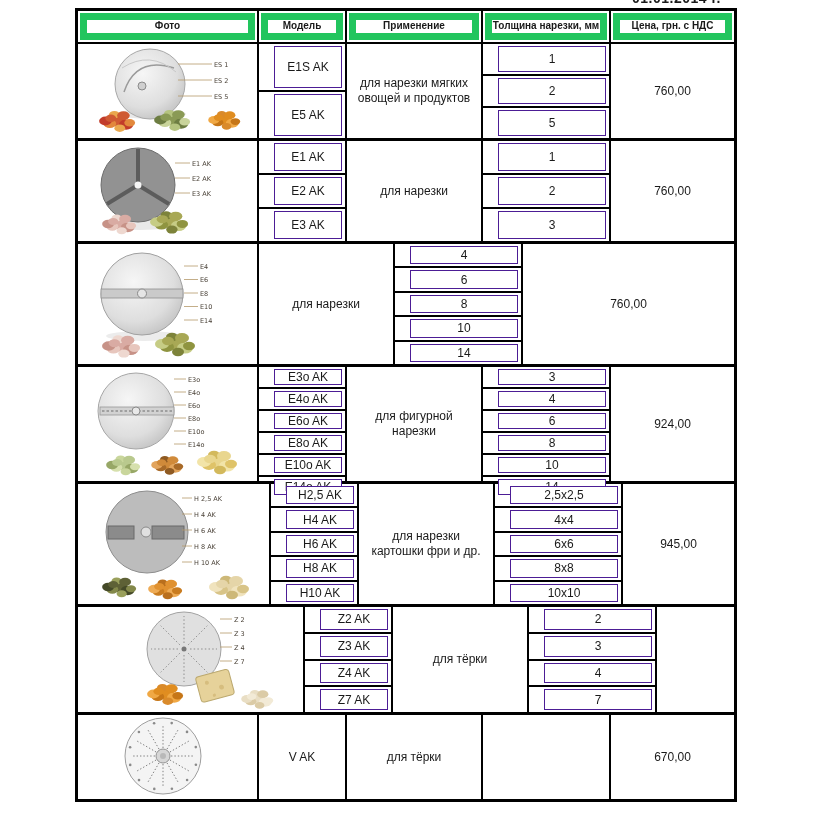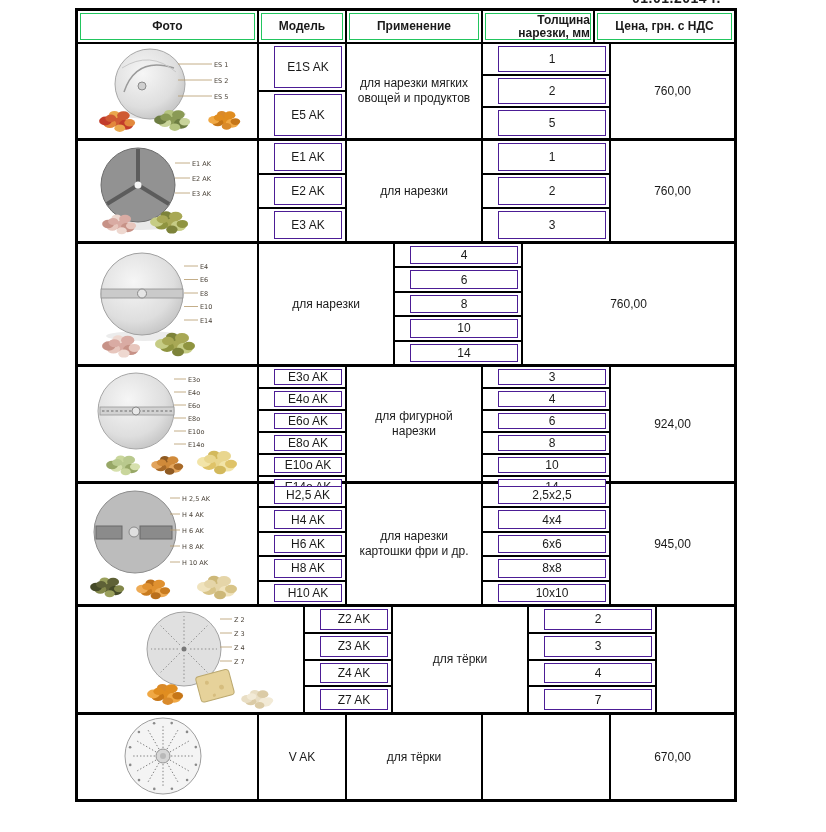--- a/index.html
+++ b/index.html
@@ -6,24 +6,24 @@
   html, body { width: 826px; height: 832px; background: #ffffff; overflow: hidden;
     font-family: "Liberation Sans", sans-serif; color: #1a1a1a; position: relative; }
   .sheet { position: absolute; inset: 0; }
   .top-note { position: absolute; top: -10px; left: 632px; font-size: 14px; font-weight: 700;
     letter-spacing: .5px; white-space: nowrap; }
   .table-wrap { position: absolute; left: 75px; top: 8px; width: 662px;
     border: 3px solid #000; background: #fff; }
   .hdr { display: flex; height: 33px; border-bottom: 2px solid #000; }
   .hcell { border-right: 2px solid #000; padding: 2px; display: flex; }
   .hcell:last-child { border-right: none; }
-  .hbox { flex: 1; border: 1px solid #22c55e; display: flex; align-items: center;
-    justify-content: center; text-align: right; font-weight: 700; font-size: 12px; line-height: 1.05; }
+  .hbox { flex: 1; border: 7px solid #22c55e; display: flex; align-items: center;
+    justify-content: center; text-align: left; font-weight: 700; font-size: 10px; line-height: 1.05; }
   .w-photo { width: 181px; } .w-model { width: 88px; } .w-app { width: 136px; }
-  .w-thick { width: 112px; } .w-price { flex: 1; }
+  .w-thick { width: 128px; } .w-price { flex: 1; }
   .block { display: flex; border-bottom: 3px solid #000; }
   .block:last-child { border-bottom: none; justify-content: flex-end; }
   .c { border-right: 2px solid #000; }
   .c-photo { width: 181px; position: relative; overflow: hidden; background: #fff; }
   .c-model { width: 88px; display: flex; flex-direction: column; }
   .c-app { width: 136px; display: flex; align-items: center; justify-content: center;
     text-align: center; font-size: 12px; line-height: 1.25; padding: 2px 6px; }
   .c-thick { width: 128px; display: flex; flex-direction: column; }
   .c-price { flex: 1; border-right: none; display: flex; align-items: center;
     justify-content: center; font-size: 12px; }
@@ -372,21 +372,21 @@
             <div class="ibox">10</div>
           </div>
           <div class="sub">
             <div class="ibox">14</div>
           </div>
         </div>
         <div class="c c-price w-price">
           <span>924,00</span>
         </div>
       </div>
-      <div class="block" style="height: 123px;">
+      <div class="block" style="height: 123px; padding-left: 12px;">
         <div class="c c-photo"><svg width="177" height="119" viewBox="0 0 177 119">
             <circle cx="57" cy="48" r="41" fill="#bcbcbc" stroke="#8d8d8d"></circle>
       <rect x="18" y="42" width="26" height="13" fill="#8b8b8b" stroke="#696969"></rect>
       <rect x="62" y="42" width="32" height="13" fill="#8b8b8b" stroke="#696969"></rect>
       <circle cx="56" cy="48" r="5" fill="#e0e0e0" stroke="#8a8a8a"></circle>
             <line x1="92" y1="14" x2="102" y2="14" stroke="#b5996b" stroke-width="0.8"></line>
             <text x="104" y="16.5" font-size="6.5" fill="#4a4238">H 2,5 AK</text>
             <line x1="92" y1="30" x2="102" y2="30" stroke="#b5996b" stroke-width="0.8"></line>
             <text x="104" y="32.5" font-size="6.5" fill="#4a4238">H 4 AK</text>
             <line x1="92" y1="46" x2="102" y2="46" stroke="#b5996b" stroke-width="0.8"></line>

